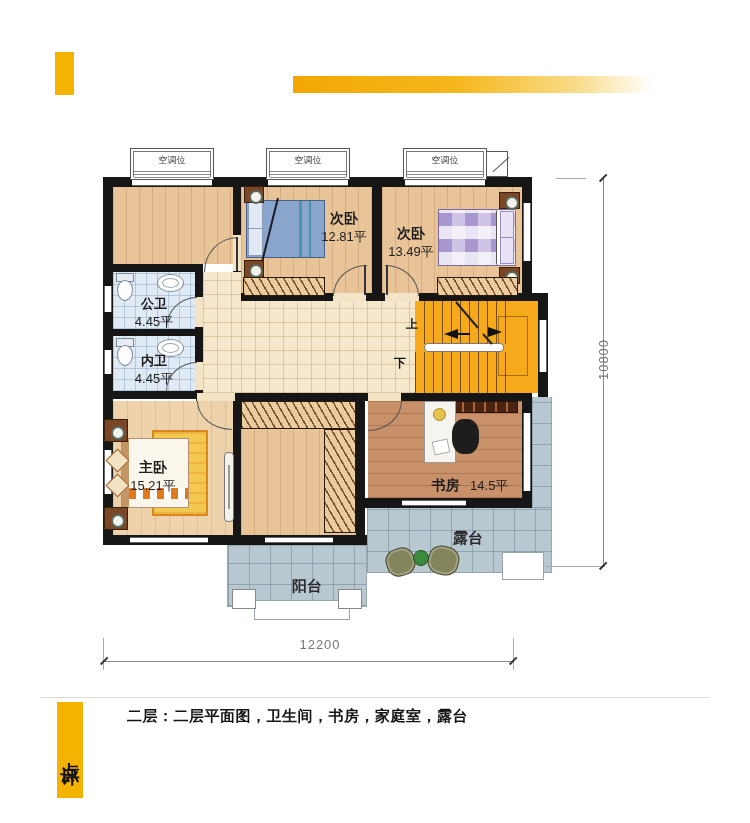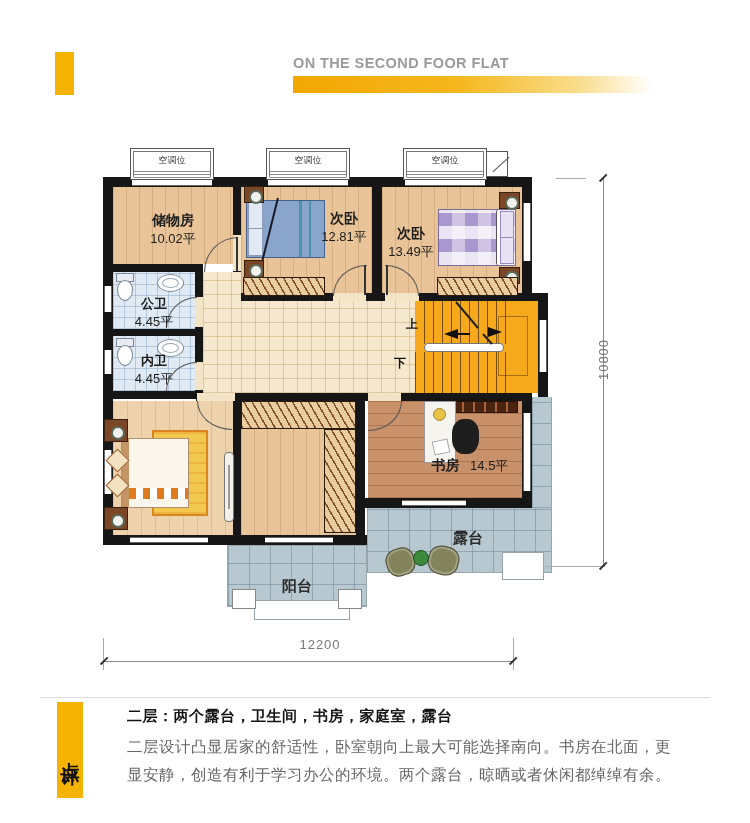--- a/index.html
+++ b/index.html
@@ -65,21 +65,20 @@
   .ft-tag span{writing-mode:vertical-rl;font-size:19px;font-weight:bold;color:#111;letter-spacing:4px;}
   .ft-title{font-size:15px;font-weight:bold;color:#141414;letter-spacing:.5px;}
   .ft-body{font-size:15.5px;color:#666;letter-spacing:.5px;}
 </style>
 </head>
 <body>
 
 <div id="page">
 
   <div class="abs hd-square"></div>
-  <div class="abs hd-en">ON THE SECOND FOOR FLAT</div>
   <div class="abs hd-bar"></div>
 
   <div class="abs wood" style="left:113px;top:187px;width:120px;height:77px"></div>
   <div class="abs wood" style="left:241px;top:187px;width:131px;height:106px"></div>
   <div class="abs wood" style="left:382px;top:187px;width:140px;height:106px"></div>
   <div class="abs tile-bath" style="left:113px;top:272px;width:82px;height:57px"></div>
   <div class="abs tile-bath" style="left:113px;top:336px;width:82px;height:55px"></div>
   <div class="abs tile-hall" style="left:203px;top:272px;width:38px;height:121px"></div>
   <div class="abs tile-hall" style="left:241px;top:301px;width:174px;height:92px"></div>
   <div class="abs stairs-floor" style="left:415px;top:301px;width:123px;height:92px"></div>
@@ -243,62 +242,60 @@
   <div class="abs toilet-tank" style="left:116px;top:338px;width:16px;height:7px"></div>
   <div class="abs toilet-bowl" style="left:117px;top:345px;width:14px;height:19px"></div>
   <div class="abs sink" style="left:157px;top:339px;width:25px;height:16px">
       <div class="sink-in"></div>
     </div>
 
   <div class="abs chair-t" style="left:386px;top:548px;width:27px;height:26px;transform:rotate(-18deg)"></div>
   <div class="abs chair-t" style="left:428px;top:546px;width:29px;height:27px;transform:rotate(14deg)"></div>
   <div class="abs" style="left:413px;top:550px;width:14px;height:14px;border-radius:50%;background:#3c8a3c;border:1px solid #205020"></div>
 
-  <div class="abs" style="left:123px;top:212px;width:100px">
-    <div class="rname">储物房</div>
-    <div class="rarea">10.02平</div>
-  </div>
   <div class="abs" style="left:305px;top:210px;width:78px">
     <div class="rname">次卧</div>
     <div class="rarea">12.81平</div>
   </div>
   <div class="abs" style="left:372px;top:225px;width:78px">
     <div class="rname">次卧</div>
     <div class="rarea">13.49平</div>
   </div>
   <div class="abs" style="left:113px;top:295px;width:82px">
     <div class="rname sm">公卫</div>
     <div class="rarea sm">4.45平</div>
   </div>
   <div class="abs" style="left:113px;top:352px;width:82px">
     <div class="rname sm">内卫</div>
     <div class="rarea sm">4.45平</div>
   </div>
-  <div class="abs" style="left:415px;top:456px;width:110px;text-align:center">
+  <div class="abs" style="left:113px;top:459px;width:80px">
+    <div class="rname">主卧</div>
+    <div class="rarea">15.21平</div>
+  </div>
+  <div class="abs" style="left:415px;top:476px;width:110px;text-align:center">
     <span class="rname">书房</span>
     <span class="rarea" style="margin-left:6px">14.5平</span>
   </div>
   <div class="abs outlabel" style="left:440px;top:529px;width:56px">露台</div>
-  <div class="abs outlabel" style="left:273px;top:577px;width:48px">阳台</div>
+  <div class="abs outlabel" style="left:283px;top:577px;width:48px">阳台</div>
 
   <div class="abs dim-ext" style="left:103px;top:638px;width:1px;height:32px"></div>
   <div class="abs dim-ext" style="left:513px;top:638px;width:1px;height:32px"></div>
   <div class="abs dim-line" style="left:103px;top:661px;width:411px;height:1px"></div>
   <div class="abs dim-tick" style="left:99px;top:660px;width:10px;height:1.5px"></div>
   <div class="abs dim-tick" style="left:508px;top:660px;width:10px;height:1.5px"></div>
   <div class="abs dim-text" style="left:260px;top:637px;width:120px">12200</div>
 
   <div class="abs dim-ext" style="left:556px;top:178px;width:30px;height:1px"></div>
   <div class="abs dim-ext" style="left:545px;top:566px;width:60px;height:1px"></div>
   <div class="abs dim-line" style="left:603px;top:178px;width:1px;height:389px"></div>
   <div class="abs dim-tick" style="left:598px;top:177px;width:10px;height:1.5px"></div>
   <div class="abs dim-tick" style="left:598px;top:565px;width:10px;height:1.5px"></div>
   <div class="abs dim-text" style="left:568px;top:352px;width:70px;transform:rotate(-90deg)">10800</div>
 
   <div class="abs ft-divider" style="left:40px;top:697px;width:670px;height:1px"></div>
   <div class="abs ft-tag" style="left:57px;top:702px;width:26px;height:96px">
     <span>点评</span>
   </div>
-  <div class="abs ft-title" style="left:127px;top:707px;width:580px">二层：两个露台，卫生间，书房，家庭室，露台</div>
-  <div class="abs ft-body" style="left:127px;top:737px;width:590px">二层设计凸显居家的舒适性，卧室朝向上最大可能选择南向。书房在北面，更</div>
-  <div class="abs ft-body" style="left:127px;top:765px;width:590px">显安静，创造有利于学习办公的环境。两个露台，晾晒或者休闲都绰绰有余。</div>
+  <div class="abs ft-title" style="left:127px;top:707px;width:580px">二层：二层平面图，卫生间，书房，家庭室，露台</div>
 
 </div>
 
 </body></html>

